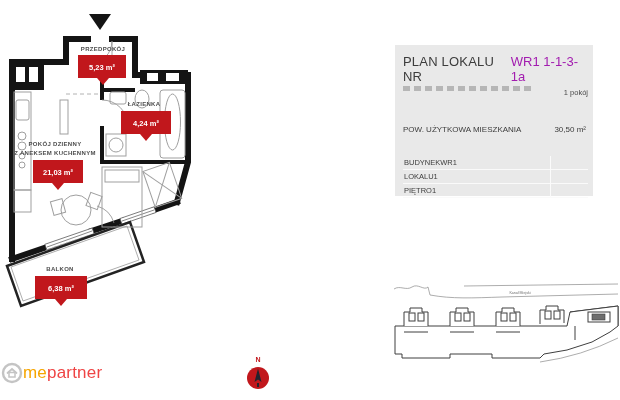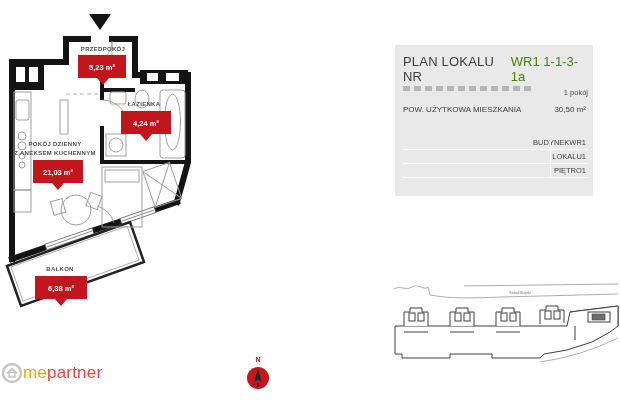--- a/index.html
+++ b/index.html
@@ -18,30 +18,30 @@
   .arealbl{font-size:7.5px;font-weight:bold;fill:#ffffff;text-anchor:middle;}
   .balcony{stroke:#232323;stroke-width:2.5;fill:#ffffff;}
   .winhatch{stroke:#555;stroke-width:.7;}
   
   .panel{
     position:absolute;left:395px;top:45px;width:198px;height:151px;
     background:#e9e9e9;color:#3a3a3a;box-sizing:border-box;padding:9px 5px 0 8px;
   }
   .panel .titlerow{display:flex;justify-content:space-between;align-items:baseline;}
   .panel .title{font-size:13px;letter-spacing:.2px;color:#3c3c3c;}
-  .panel .unit{font-size:13px;color:#4d7c0f;}
+  .panel .unit{font-size:13px;color:#a21caf;}
   .redacted{
     margin-top:2px;width:128px;height:5px;opacity:.55;filter:blur(.6px);
     background:repeating-linear-gradient(90deg,#8e8e8e 0 7px,transparent 7px 11px);
   }
   .rooms-note{text-align:right;font-size:7.5px;color:#4a4a4a;margin-top:-3px;}
-  .arearow{display:flex;justify-content:space-between;font-size:8px;color:#3c3c3c;margin-top:8px;padding-right:2px;}
+  .arearow{display:flex;justify-content:space-between;font-size:8px;color:#3c3c3c;margin-top:28px;padding-right:2px;}
   .ptable{position:relative;margin-top:22px;}
   .ptable .vline{position:absolute;right:37px;top:0;bottom:0;width:1px;background:#fbfbfb;}
-  .prow{display:flex;justify-content:flex-end;font-size:7.5px;color:#3c3c3c;
+  .prow{display:flex;justify-content:flex-start;font-size:7.5px;color:#3c3c3c;
         height:13px;align-items:center;border-bottom:1px solid #fafafa;padding:0 2px 0 1px;}
   .prow:first-child{border-top:1px solid #fafafa;}
   
   .siteplan{position:absolute;left:392px;top:280px;}
   .sp{stroke:#3f3f3f;stroke-width:1;fill:#ffffff;}
   .spthin{stroke:#8a8a8a;stroke-width:.7;fill:none;}
   .splabel{font-size:3.6px;fill:#6f6f6f;text-anchor:middle;}
   
   .compass{position:absolute;left:240px;top:356px;width:36px;height:38px;}
   .compass .n{display:block;text-align:center;font-size:7px;font-weight:bold;color:#c1171c;line-height:8px;}

